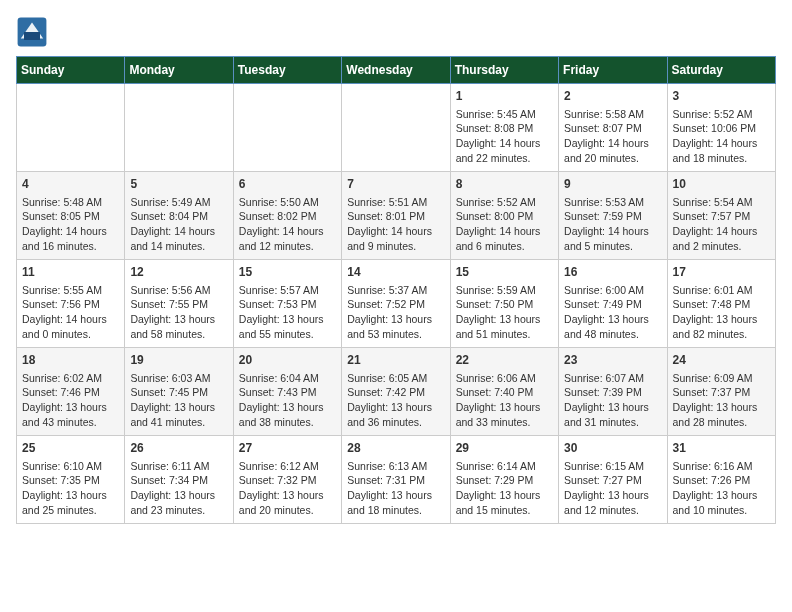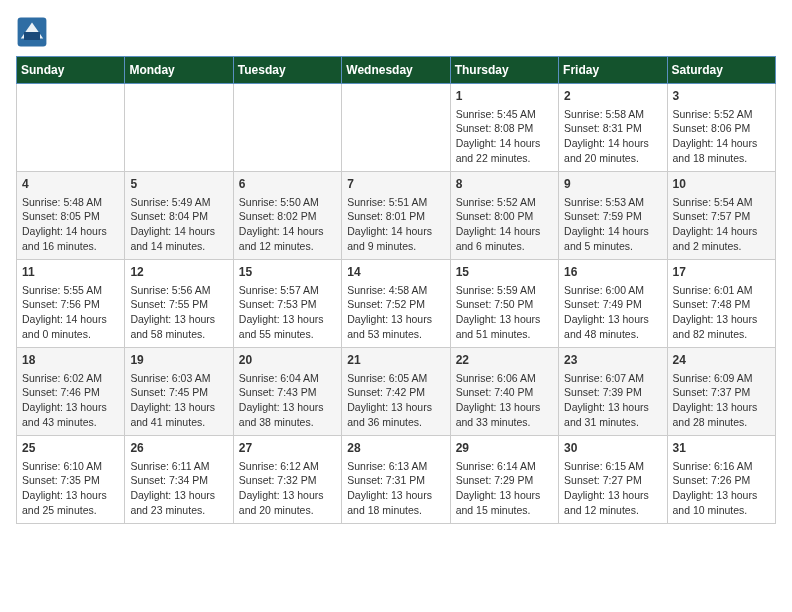--- a/index.html
+++ b/index.html
@@ -130,28 +130,28 @@
         <td>
           <span class="day-number">1</span>
           <div>Sunrise: 5:45 AM</div>
           <div>Sunset: 8:08 PM</div>
           <div>Daylight: 14 hours</div>
           <div>and 22 minutes.</div>
         </td>
         <td>
           <span class="day-number">2</span>
           <div>Sunrise: 5:58 AM</div>
-          <div>Sunset: 8:31 PM</div>
+          <div>Sunset: 8:07 PM</div>
           <div>Daylight: 14 hours</div>
           <div>and 20 minutes.</div>
         </td>
         <td>
           <span class="day-number">3</span>
           <div>Sunrise: 5:52 AM</div>
-          <div>Sunset: 8:06 PM</div>
+          <div>Sunset: 10:06 PM</div>
           <div>Daylight: 14 hours</div>
           <div>and 18 minutes.</div>
         </td>
       </tr>
       <tr>
         <td>
           <span class="day-number">4</span>
           <div>Sunrise: 5:48 AM</div>
           <div>Sunset: 8:05 PM</div>
           <div>Daylight: 14 hours</div>
@@ -217,21 +217,21 @@
         </td>
         <td>
           <span class="day-number">15</span>
           <div>Sunrise: 5:57 AM</div>
           <div>Sunset: 7:53 PM</div>
           <div>Daylight: 13 hours</div>
           <div>and 55 minutes.</div>
         </td>
         <td>
           <span class="day-number">14</span>
-          <div>Sunrise: 4:58 AM</div>
+          <div>Sunrise: 5:37 AM</div>
           <div>Sunset: 7:52 PM</div>
           <div>Daylight: 13 hours</div>
           <div>and 53 minutes.</div>
         </td>
         <td>
           <span class="day-number">15</span>
           <div>Sunrise: 5:59 AM</div>
           <div>Sunset: 7:50 PM</div>
           <div>Daylight: 13 hours</div>
           <div>and 51 minutes.</div>

